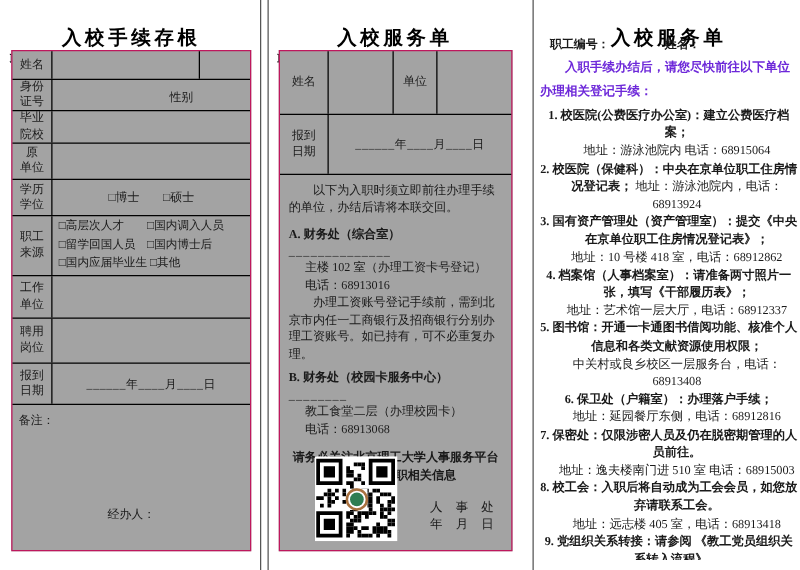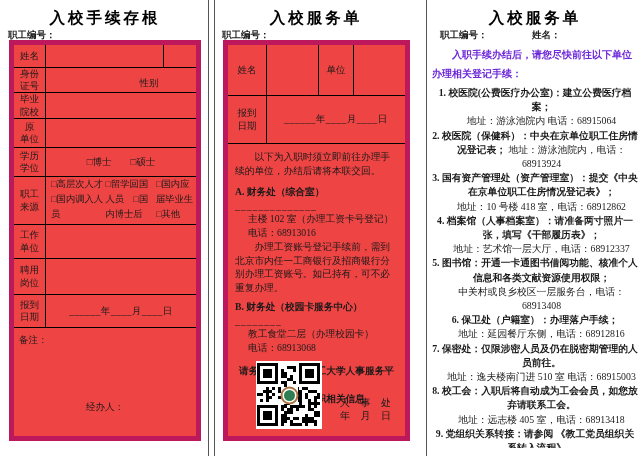--- a/index.html
+++ b/index.html
@@ -1,29 +1,29 @@
 <!DOCTYPE html>
 <html><head>
 <meta charset="utf-8">
 <style>
   * { margin:0; padding:0; box-sizing:border-box; }
   html,body { width:640px; height:456px; background:#ffffff; }
   body { font-family:"Liberation Serif", serif; color:#1a1a1a; position:relative; overflow:hidden; }
   .sheet { position:relative; width:640px; height:456px; background:#fff; }
 
-  .hei { font-family:Liberation Sans, sans-serif; }
+  .hei { font-family:Liberation Sans, sans-serif;margin-top:12px; }
 
   
   .vdiv { position:absolute; top:0; bottom:0; width:1px; background:#555; }
   .vdiv.a { left:208px; }
   .vdiv.b { left:214px; }
   .vdiv.c { left:426px; }
 
   
-  .ftable { position:absolute; border:5px solid #be185d; display:flex; flex-direction:column; background:#ef4444; }
+  .ftable { position:absolute; border:1px solid #be185d; display:flex; flex-direction:column; background:#a3a3a3; }
   .tr { display:flex; border-top:1px solid #000; }
   .tr:first-child { border-top:none; }
   .tc { border-left:1px solid #000; position:relative; }
   .tc:first-child { border-left:none; }
   .lbl { display:flex; align-items:center; justify-content:center; text-align:center;
          font-size:9.5px; line-height:1.3; white-space:pre-line; }
   .vcenter { display:flex; align-items:center; }
   .hcenter { justify-content:center; text-align:center; }
   .flex1 { flex:1; }
 
@@ -109,21 +109,21 @@
       <div class="tc flex1"></div>
     </div>
     <div class="tr" style="height:29px">
       <div class="tc lbl w31">学历
 学位</div>
       <div class="tc flex1 vcenter hcenter" style="display:flex;font-size:9.5px">□博士　　□硕士</div>
     </div>
     <div class="tr" style="height:48px">
       <div class="tc lbl w31">职工
 来源</div>
-      <div class="tc flex1 opt" style="display:flex;justify-content:center">
+      <div class="tc flex1 opt" style="display:flex;flex-direction:column;justify-content:center">
         <div>□高层次人才　　□国内调入人员</div>
         <div>□留学回国人员　□国内博士后</div>
         <div>□国内应届毕业生 □其他</div>
       </div>
     </div>
     <div class="tr" style="height:34px">
       <div class="tc lbl w31">工作
 单位</div>
       <div class="tc flex1"></div>
     </div>

